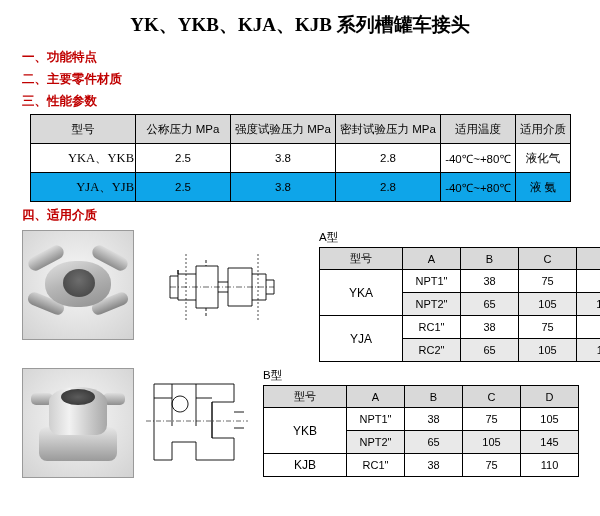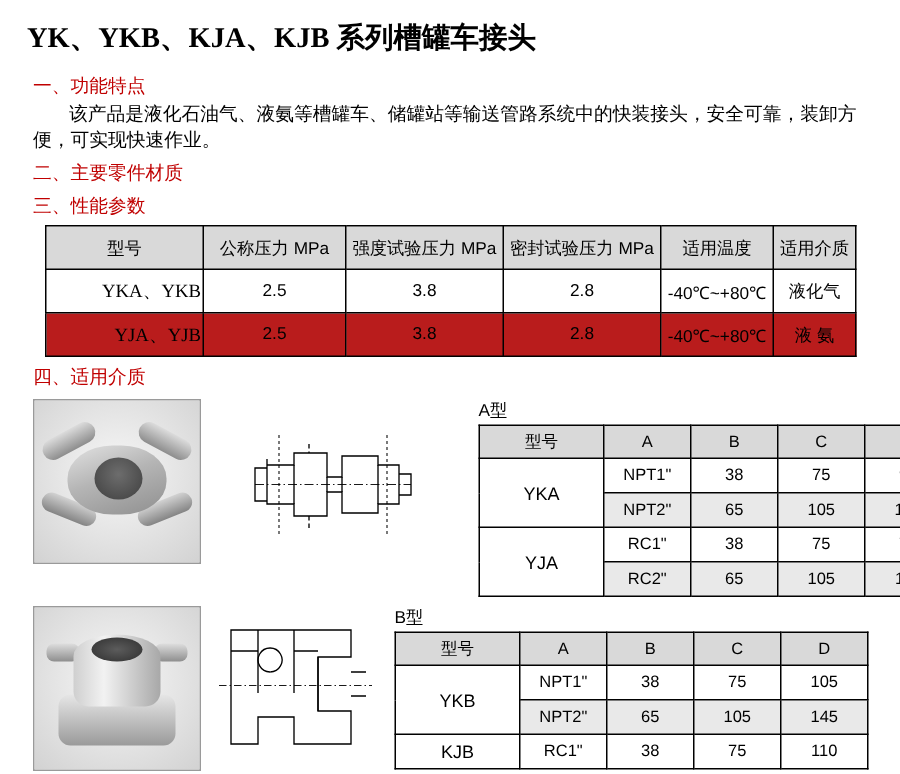--- a/index.html
+++ b/index.html
@@ -14,33 +14,32 @@
     color: #000000;
     overflow: hidden;
     position: relative;
   }
   .page {
     position: relative;
     width: 600px;
     height: 516px;
   }
   .title {
-    text-align: left;
+    text-align: center;
     font-family: "Liberation Serif", serif;
     font-size: 19px;
     font-weight: bold;
     letter-spacing: 0px;
     padding-top: 12px;
     padding-bottom: 6px;
     color: #000;
-    margin-left: 18px;
   }
   .section-head {
     color: #c00000;
-    font-weight: normal;
+    font-weight: bold;
     font-size: 12.5px;
     margin: 5px 12px 2px 22px;
     font-family: "Liberation Sans", sans-serif;
   }
   .para {
     font-size: 12.5px;
     line-height: 17px;
     margin: 0 18px 0 22px;
     text-indent: 24px;
     font-family: "Liberation Sans", sans-serif;
@@ -68,21 +67,21 @@
     text-align: center;
     font-size: 11.5px;
     height: 26px;
     font-family: "Liberation Sans", sans-serif;
   }
   table.spec th {
     background: #d9d9d9;
     font-weight: normal;
   }
   table.spec td.shade {
-    background: #b91c1c;
+    background: #0ea5e9;
     margin-left: 48px;
   }
   table.spec td.first {
     font-family: "Liberation Serif", serif;
     font-size: 12.5px;
     text-align: right;
   }
 
   
   .dims {
@@ -205,21 +204,20 @@
   }
 </style>
 </head>
 <body>
 
 <div class="page">
 
   <div class="title">YK、YKB、KJA、KJB 系列槽罐车接头</div>
 
   <div class="section-head">一、功能特点</div>
-  <div class="para">该产品是液化石油气、液氨等槽罐车、储罐站等输送管路系统中的快装接头，安全可靠，装卸方便，可实现快速作业。</div>
 
   <div class="section-head">二、主要零件材质</div>
 
   <div class="section-head">三、性能参数</div>
 
   <table class="spec">
     <colgroup>
       <col style="width:105px">
         <col style="width:95px">
         <col style="width:105px">

